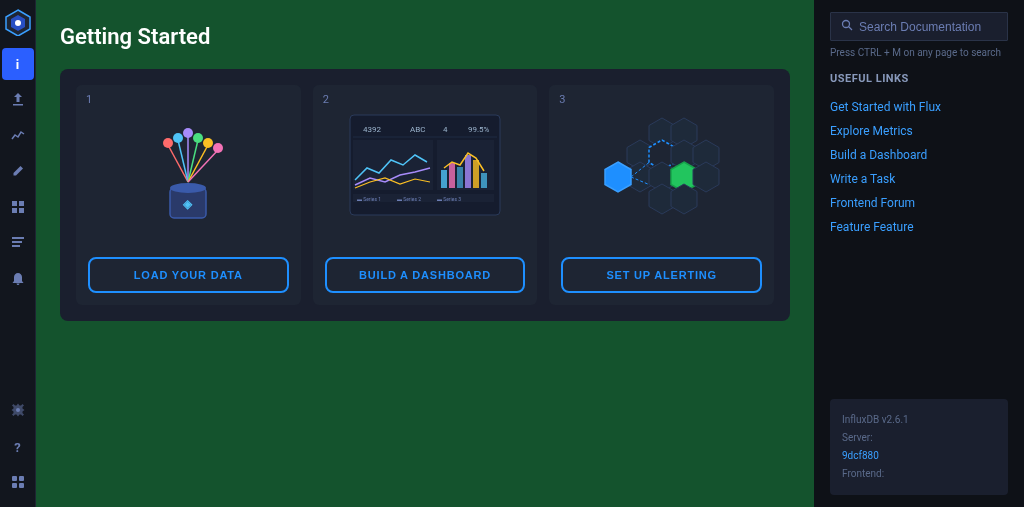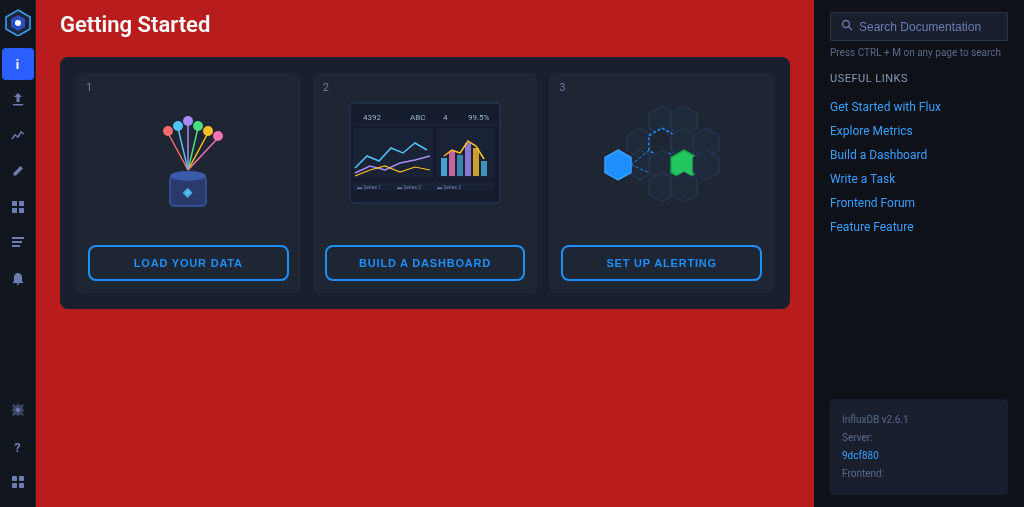--- a/index.html
+++ b/index.html
@@ -43,23 +43,23 @@
     }
     .sidebar-item.active {
       background: #2b5fff;
       color: #fff;
     }
     .sidebar-spacer { flex: 1; }
 
     
     .main-content {
       flex: 1;
-      padding: 12px 24px;
+      padding: 24px 24px;
       overflow-y: auto;
-      background: #b91c1c;
+      background: #14532d;
     }
 
     .page-title {
       font-size: 22px;
       font-weight: 600;
       color: #fff;
       margin-bottom: 20px;
     }
 
     
@@ -153,21 +153,21 @@
     .search-icon { color: #6b7db3; font-size: 11px; }
 
     .search-hint {
       font-size: 10px;
       color: #5a6a8a;
       margin-bottom: 14px;
     }
 
     .links-section-title {
       font-size: 11px;
-      font-weight: 400;
+      font-weight: 700;
       color: #8899bb;
       letter-spacing: 0.5px;
       margin-bottom: 10px;
     }
 
     .useful-link {
       display: block;
       font-size: 12px;
       color: #3a9fff;
       padding: 5px 0;

